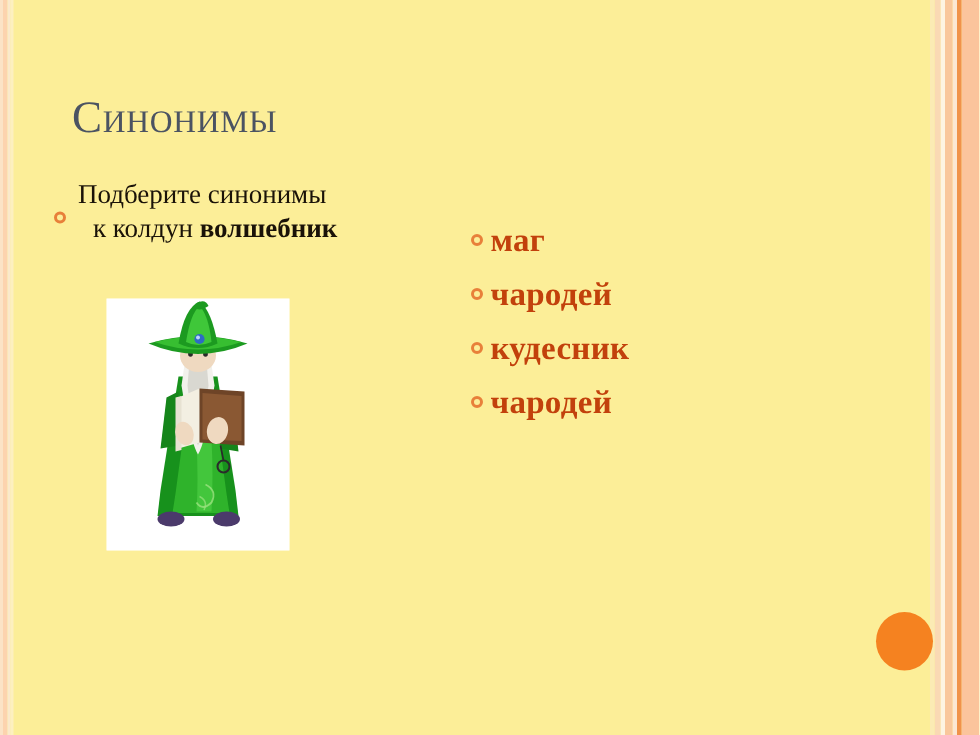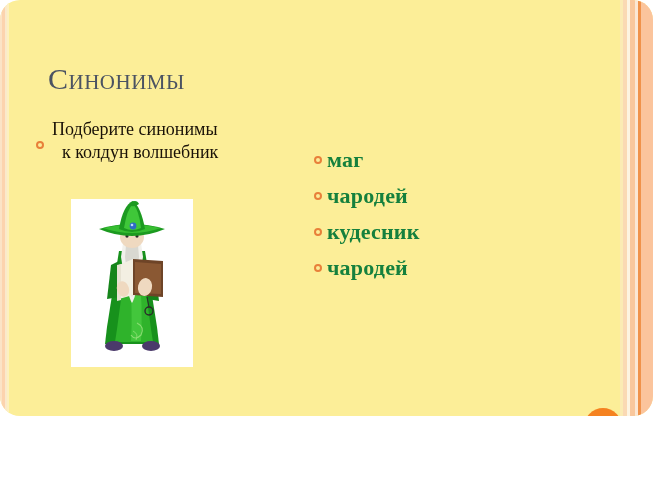--- a/index.html
+++ b/index.html
@@ -8,25 +8,24 @@
     background: #ffffff;
   }
   body {
     font-family: "Liberation Serif", "DejaVu Serif", serif;
   }
 
   
   .slide {
     position: relative;
     width: 653px;
-    height: 416px;
+    height: 490px;
     overflow: hidden;
     background: #fceE98;
     background: #FCEE98;
-    border-radius: 20px;
   }
 
   
   .edge-stripe {
     position: absolute;
     top: 0;
     bottom: 0;
     pointer-events: none;
   }
   
@@ -78,21 +77,21 @@
     align-items: center;
     gap: 8px;
   }
   .prompt-block .ring { margin-top: 7px; }
   .prompt-text {
     font-family: "Liberation Serif", "DejaVu Serif", serif;
     font-size: 18px;
     line-height: 23px;
     color: #1A1208;
   }
-  .prompt-text .kw { font-weight: normal; }
+  .prompt-text .kw { font-weight: bold; }
   .prompt-line2 { padding-left: 10px; display: block; }
 
   
   .picture-frame {
     position: absolute;
     left: 71px;
     top: 199px;
     width: 122px;
     height: 168px;
     background: #FFFFFF;
@@ -110,21 +109,21 @@
   .synonym-item {
     display: flex;
     align-items: center;
     gap: 5px;
     height: 36px;
   }
   .synonym-label {
     font-family: "Liberation Serif", "DejaVu Serif", serif;
     font-size: 22px;
     font-weight: bold;
-    color: #15803d;
+    color: #c2410c;
     letter-spacing: 0.2px;
   }
 
   
   .accent-dot {
     position: absolute;
     left: 584px;
     top: 408px;
     width: 38px;
     height: 39px;

